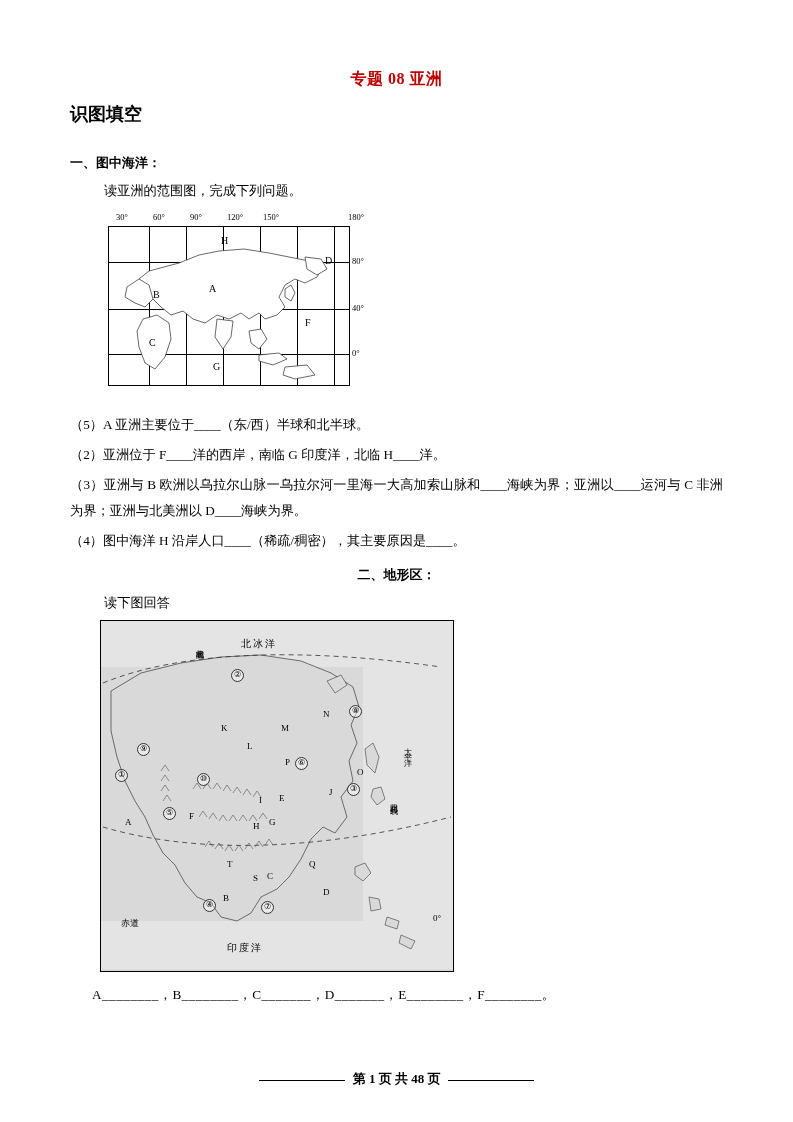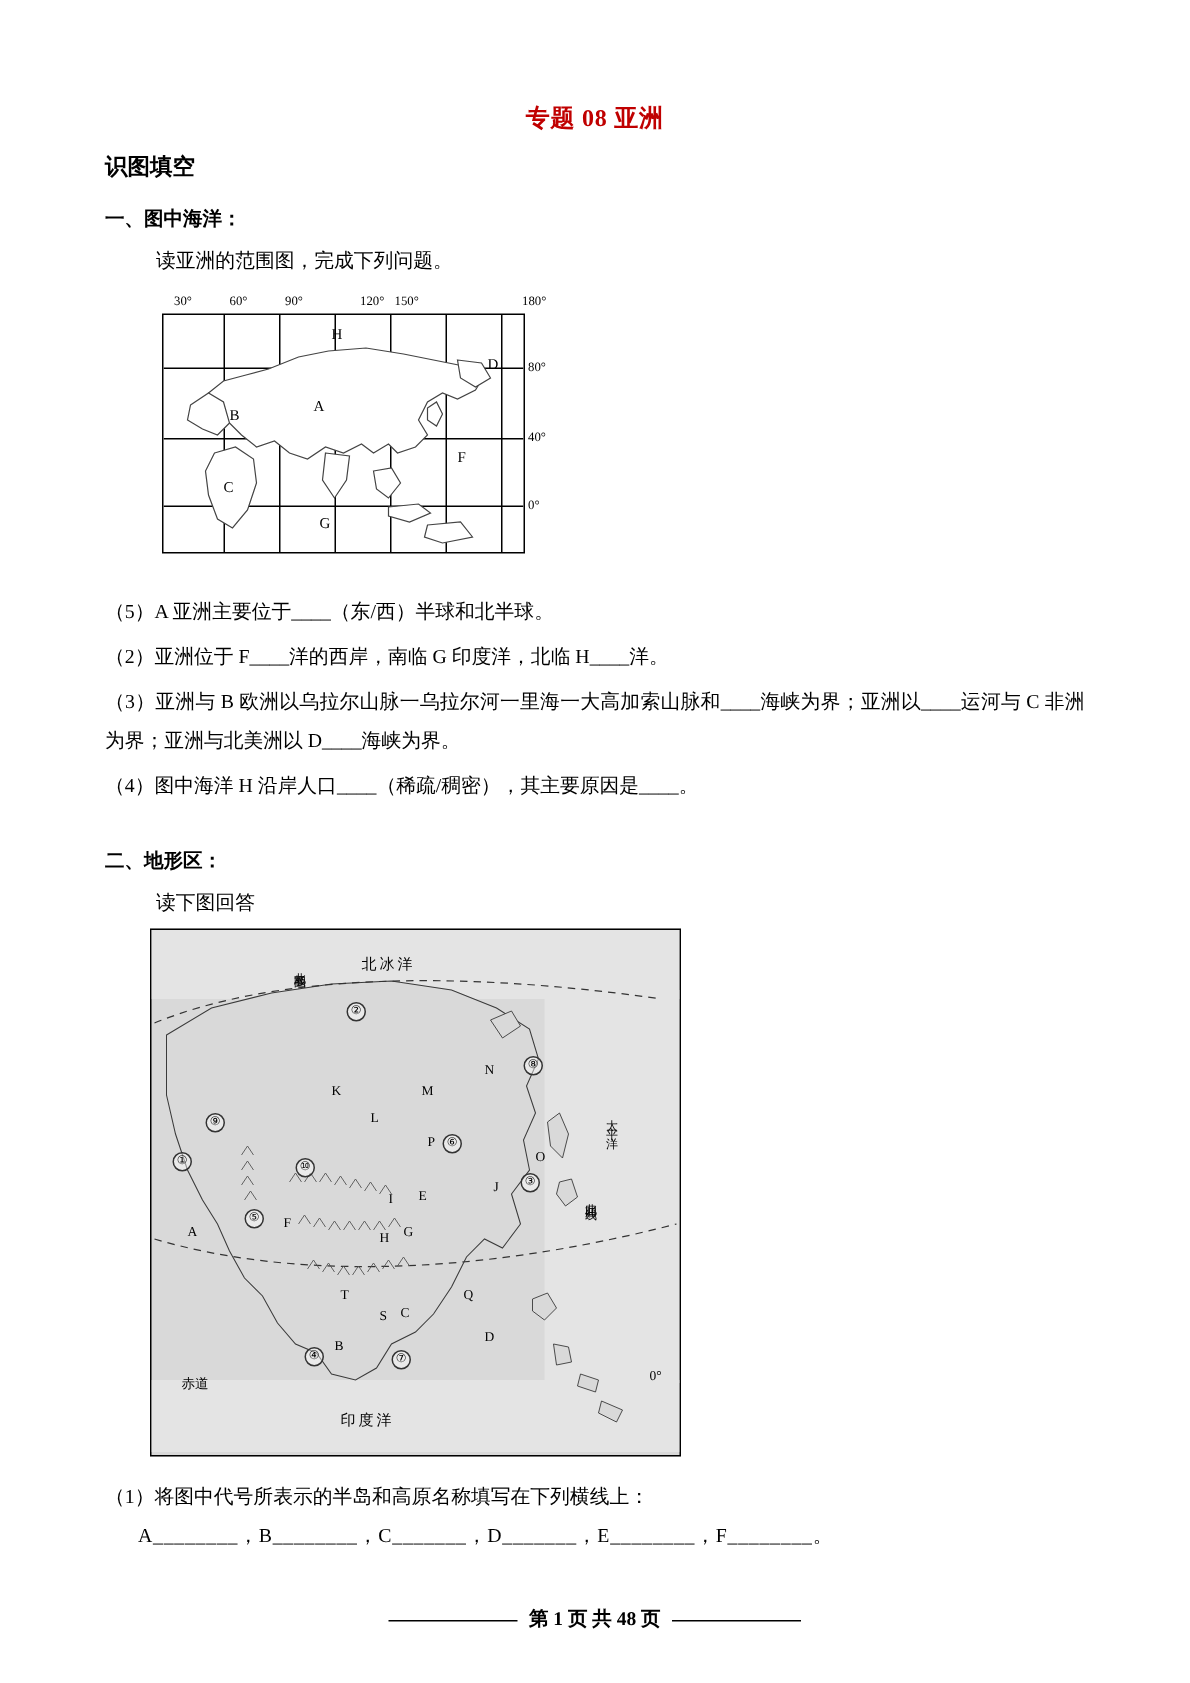--- a/index.html
+++ b/index.html
@@ -26,22 +26,22 @@
     font-family: "Liberation Serif", serif;
     font-weight: bold;
     font-size: 16px;
     color: #c00000;
     margin: 14px 0 12px 0;
     letter-spacing: 0.5px;
   }
   .section-label {
     font-family: "Liberation Sans", sans-serif;
     font-weight: bold;
-    font-size: 15px;
-    margin: 0 0 16px 0;
+    font-size: 18px;
+    margin: 0 0 28px 0;
   }
   .heading {
     font-family: "Liberation Sans", sans-serif;
     font-weight: bold;
     font-size: 13px;
     margin: 0 0 10px 0;
   }
   .indent-1 {
     margin-left: 34px;
     font-size: 13.2px;
@@ -166,21 +166,21 @@
   <div class="heading">一、图中海洋：</div>
 
   <div class="indent-1">读亚洲的范围图，完成下列问题。</div>
 
   <div class="figure">
     <div class="map1-wrap">
 
       <div class="lon-label" style="left:36px; top:4px;">30°</div>
       <div class="lon-label" style="left:73px; top:4px;">60°</div>
       <div class="lon-label" style="left:110px; top:4px;">90°</div>
-      <div class="lon-label" style="left:160px; top:4px;">120°</div>
+      <div class="lon-label" style="left:147px; top:4px;">120°</div>
       <div class="lon-label" style="left:183px; top:4px;">150°</div>
       <div class="lon-label" style="left:220px; top:4px;margin-left:48px;">180°</div>
 
       <div class="lat-label" style="left:272px; top:48px;">80°</div>
       <div class="lat-label" style="left:272px; top:95px;">40°</div>
       <div class="lat-label" style="left:272px; top:140px;">0°</div>
 
       <div class="map1">
 
         <div class="gridline-v" style="left:40px;"></div>
@@ -224,21 +224,21 @@
         <div class="map-letter" style="left:112px; top:8px;">H</div>
       </div>
     </div>
   </div>
 
   <div class="para">（5）A 亚洲主要位于____（东/西）半球和北半球。</div>
   <div class="para">（2）亚洲位于 F____洋的西岸，南临 G 印度洋，北临 H____洋。</div>
   <div class="para">（3）亚洲与 B 欧洲以乌拉尔山脉一乌拉尔河一里海一大高加索山脉和____海峡为界；亚洲以____运河与 C 非洲为界；亚洲与北美洲以 D____海峡为界。</div>
   <div class="para">（4）图中海洋 H 沿岸人口____（稀疏/稠密），其主要原因是____。</div>
 
-  <div class="heading" style="margin-top:28px;">二、地形区：</div>
+  <div class="heading" style="margin-top:12px;text-align:center;">二、地形区：</div>
 
   <div class="indent-1">读下图回答</div>
 
   <div class="figure">
     <div class="map2-wrap">
 
       <div style="position:absolute;left:0;top:0;width:352px;height:46px;background:#e4e4e4;"></div>
       <div style="position:absolute;left:0;top:300px;width:352px;height:48px;background:#e4e4e4;"></div>
       <div style="position:absolute;left:262px;top:40px;width:90px;height:262px;background:#e4e4e4;"></div>
 
@@ -305,20 +305,19 @@
       <div class="m2-num" style="left:102px; top:278px;">④</div>
       <div class="m2-num" style="left:62px; top:186px;">⑤</div>
       <div class="m2-num" style="left:194px; top:136px;">⑥</div>
       <div class="m2-num" style="left:160px; top:280px;">⑦</div>
       <div class="m2-num" style="left:248px; top:84px;">⑧</div>
       <div class="m2-num" style="left:36px; top:122px;">⑨</div>
       <div class="m2-num" style="left:96px; top:152px;">⑩</div>
     </div>
   </div>
 
-  <div class="para">（1）将图中代号所表示的半岛和高原名称填写在下列横线上：</div>
   <div class="answer-line">A________，B________，C_______，D_______，E________，F________。</div>
 
   <div class="footer">
     <span class="sep"></span><span>第 1 页  共 48 页</span><span class="sep"></span>
   </div>
 
 </div>
 
 </body></html>

